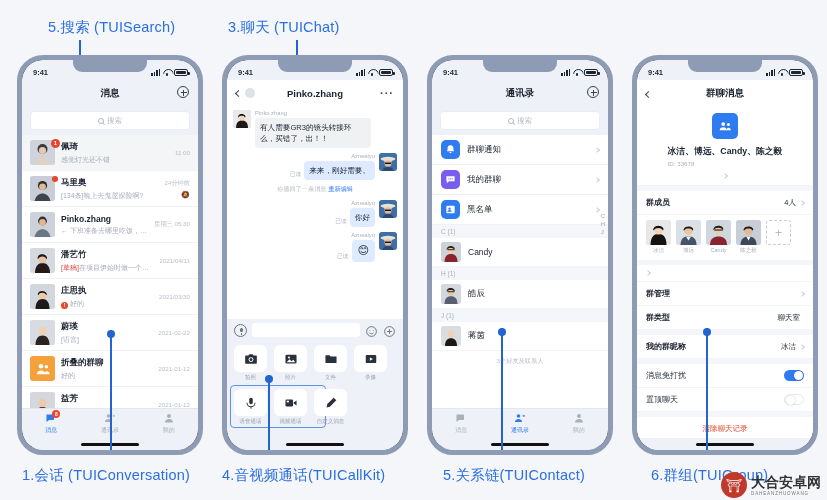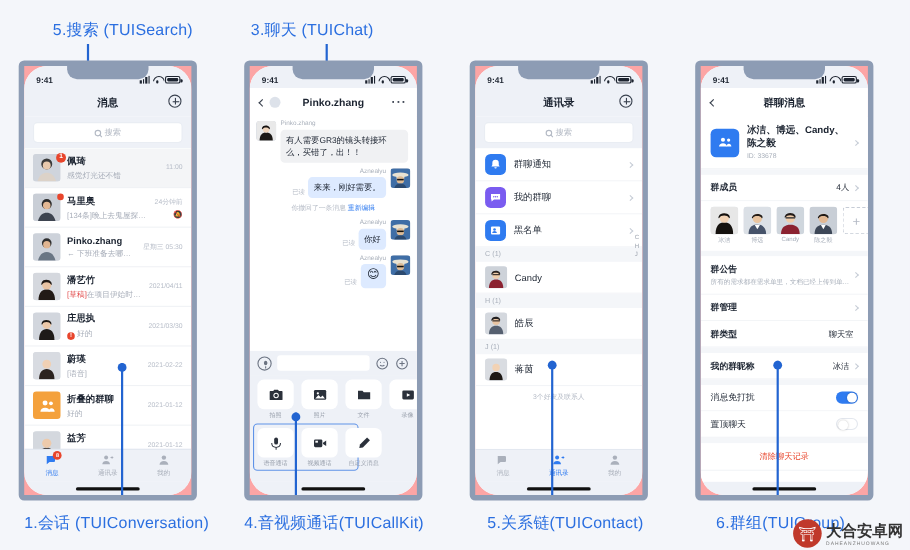--- a/index.html
+++ b/index.html
@@ -31,24 +31,24 @@
     width: 8px; height: 8px;
     border-radius: 50%;
     background: #2264d1;
   }
   .leader.down .dot { top: 0; }
   .leader.up   .dot { bottom: 0; }
 
   
   .phone {
     position: absolute;
-    width: 162px; height: 400px;
+    width: 186px; height: 400px;
     border: 5px solid #8d9cb4;
-    border-radius: 5px;
-    background: #fca5a5;
+    border-radius: 26px;
+    background: #000000;
     overflow: hidden;
   }
   .screen {
     position: absolute; inset: 0;
     border-radius: 21px;
     overflow: hidden;
     background: #fff;
     display: flex; flex-direction: column;
   }
   .notch {
@@ -251,21 +251,21 @@
   .crow { display: flex; align-items: center; gap: 7px; padding: 4px 9px;
     border-bottom: 1px solid #f2f4f7; }
   .crow .av { width: 20px; height: 20px; }
   .crow .cname { font-size: 8.5px; color: #1b2330; }
   .idx { position: absolute; right: 3px; top: 78px; display: flex;
     flex-direction: column; gap: 2px; font-size: 5.5px; color: #9aa1ad; z-index: 5;}
   .foot-note { text-align: center; font-size: 6.2px; color: #b5bbc6; padding: 6px 0; }
 
   
   .gi-head { display: flex; align-items: center; gap: 7px; padding: 7px 9px;
-    background: #fff; border-bottom: 1px solid #f0f2f5; }
+    background: #fff; border-bottom: 1px solid #f0f2f5; flex-direction: column; }
   .gi-av { width: 26px; height: 26px; border-radius: 5px; background: #2f7bf0;
     display: flex; align-items: center; justify-content: center; flex: none; }
   .gi-name { font-size: 8.8px; font-weight: bold; color: #1b2330; }
   .gi-id { font-size: 6.2px; color: #a9b0bb; margin-top: 2px; }
   .gap { height: 5px; background: #f4f6f9; }
   .grow { display: flex; align-items: center; padding: 6px 9px; background: #fff;
     border-bottom: 1px solid #f2f4f7; }
   .grow .gl { font-size: 8px; color: #1b2330; font-weight: bold; flex: 1; }
   .grow .gl.norm { font-weight: normal; }
   .grow .gv { font-size: 7.5px; color: #1b2330; margin-right: 4px; }
@@ -965,24 +965,20 @@
             <div class="mn">陈之毅</div>
           </div>
           <div class="mem">
             <div class="addbox">+</div>
           </div>
         </div>
 
         <div class="gap"></div>
 
         <div class="grow">
-          <div style="flex:1;min-width:0;">
-            <div class="gl">群公告</div>
-            <div class="notice-sub">所有的需求都在需求单里，文档已经上传到单子...</div>
-          </div>
           <span class="chev"></span>
         </div>
 
         <div class="grow">
           <div class="gl">群管理</div>
           <span class="chev"></span>
         </div>
         <div class="grow">
           <div class="gl">群类型</div>
           <div class="gv">聊天室</div>

